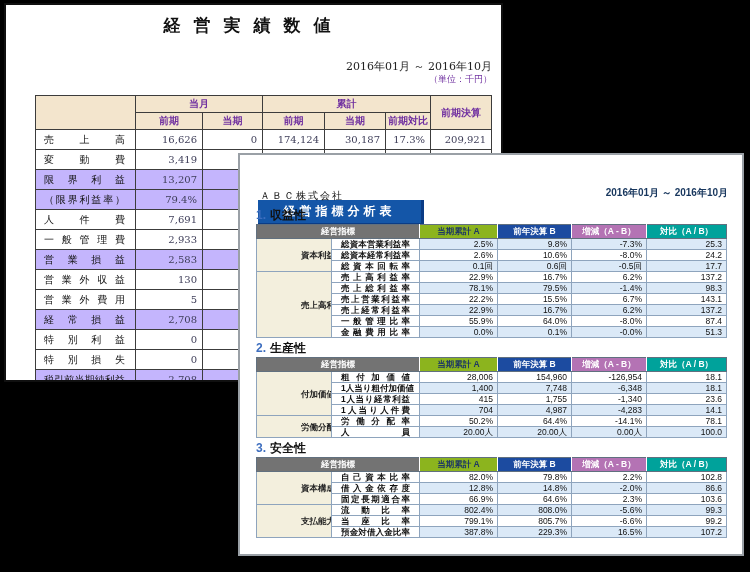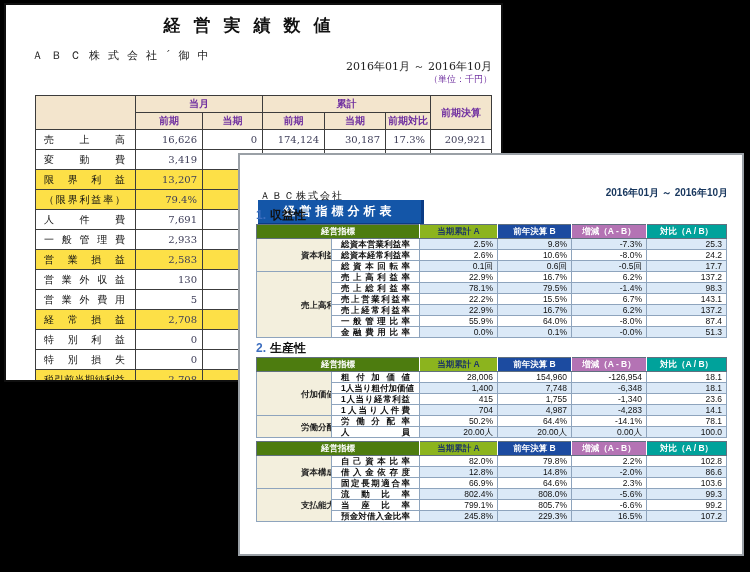--- a/index.html
+++ b/index.html
@@ -16,55 +16,54 @@
   .doc1-right{position:absolute;right:9px;top:55px;text-align:right;line-height:13px;}
   .doc1-period{font-size:11px;color:#222;}
   .doc1-unit{font-size:9px;color:#7030a0;}
   .t1{position:absolute;left:29px;top:90px;border-collapse:collapse;table-layout:fixed;
       width:456px;font-size:10px;}
   .t1 th,.t1 td{border:1px solid #3c3c3c;overflow:hidden;white-space:nowrap;}
   .t1 thead th{background:#f3e5cd;color:#7030a0;font-weight:bold;height:16px;font-size:10px;padding:0 2px;}
   .t1 tbody td{height:17px;}
   .t1 td.lbl{text-align:justify;text-align-last:justify;padding:0 10px 0 8px;color:#111;}
   .t1 td.val{text-align:right;padding-right:5px;color:#3d3d58;font-size:10px;}
-  .t1 tr.hl td{background:#fde047;}
+  .t1 tr.hl td{background:#c4b5fd;}
 
   
   .doc2{position:absolute;left:238px;top:153px;width:502px;height:399px;background:#fff;
         border:2px solid #9aa0a6;overflow:hidden;color:#111;}
   .banner{position:absolute;left:18px;top:9px;width:163px;height:23px;line-height:23px;
           background:#1456a8;border-right:3px solid #0b3c86;border-bottom:3px solid #0b3c86;
           color:#fff;font-weight:bold;font-size:12px;letter-spacing:4px;text-align:center;margin-top:36px;}
   .doc2-company{position:absolute;left:20px;top:34px;font-size:10px;letter-spacing:2px;color:#111;}
   .doc2-period{position:absolute;right:14px;top:31px;font-size:10px;font-weight:bold;color:#17365d;}
   .sections{position:absolute;left:16px;top:50px;width:470px;}
   .sec-label{margin:4px 0 3px 0;font-size:12px;font-weight:bold;color:#111;height:12px;line-height:12px;}
   .sec-no{color:#3d6ebf;margin-right:4px;}
   .t2{border-collapse:collapse;table-layout:fixed;width:470px;font-size:8.5px;margin-bottom:3px;}
   .t2 th{height:13px;color:#fff;font-weight:bold;text-align:center;border:1px solid #fff;
          border-top:1px solid #61707f;border-bottom:1px solid #61707f;padding:0;white-space:nowrap;overflow:hidden;}
-  .t2 th.h-ind{background:#4d7c0f;border-left:1px solid #61707f;}
+  .t2 th.h-ind{background:#737373;border-left:1px solid #61707f;}
   .t2 th.h-a{background:#8cb41e;color:#1f3864;}
   .t2 th.h-b{background:#1c4ba0;}
   .t2 th.h-m{background:#b473b4;}
   .t2 th.h-r{background:#00a29b;border-right:1px solid #61707f;text-align:center;}
   .t2 td{border:1px solid #8ea4bd;height:10px;line-height:10px;padding:0;white-space:nowrap;overflow:hidden;}
   .t2 td.group{background:#f3efdd;text-align:center;font-weight:bold;color:#222;padding-left:44px;}
   .t2 td.ind{background:#fff;text-align:justify;text-align-last:justify;padding:0 9px;font-weight:bold;color:#111;}
   .t2 td.val{text-align:right;padding-right:4px;background:#fff;color:#111;}
   .t2 td.val.alt{background:#dbe9f7;}
 </style>
 </head>
 <body>
 
 <div id="canvas">
 
   <div class="doc1">
     <div class="doc1-title">経営実績数値</div>
-    <div class="doc1-company">ＡＢＣ株式会社´御中</div>
     <div class="doc1-right">
       <div class="doc1-period">2016年01月 ～ 2016年10月</div>
       <div class="doc1-unit">（単位：千円）</div>
     </div>
     <table class="t1">
       <colgroup>
         <col style="width:100px">
           <col style="width:67px">
           <col style="width:60px">
         <col style="width:62px">
@@ -361,20 +360,21 @@
             </tr>
             <tr>
               <td class="ind">人員</td>
               <td class="val alt">20.00人</td>
               <td class="val alt">20.00人</td>
               <td class="val alt">0.00人</td>
               <td class="val alt">100.0</td>
             </tr>
           </tbody>
         </table>
+        <div class="sec-label"><span class="sec-no">3.</span><span>安全性</span></div>
         <table class="t2">
           <colgroup>
             <col style="width: 75px;">
             <col style="width: 88px;">
             <col style="width: 78px;">
             <col style="width: 74px;">
             <col style="width: 75px;">
             <col style="width: 80px;">
           </colgroup>
           <thead>
@@ -419,21 +419,21 @@
             </tr>
             <tr>
               <td class="ind">当座比率</td>
               <td class="val">799.1%</td>
               <td class="val">805.7%</td>
               <td class="val">-6.6%</td>
               <td class="val">99.2</td>
             </tr>
             <tr>
               <td class="ind">預金対借入金比率</td>
-              <td class="val alt">245.8%</td>
+              <td class="val alt">387.8%</td>
               <td class="val alt">229.3%</td>
               <td class="val alt">16.5%</td>
               <td class="val alt">107.2</td>
             </tr>
           </tbody>
         </table>
       </div>
   </div>
 
 </div>

